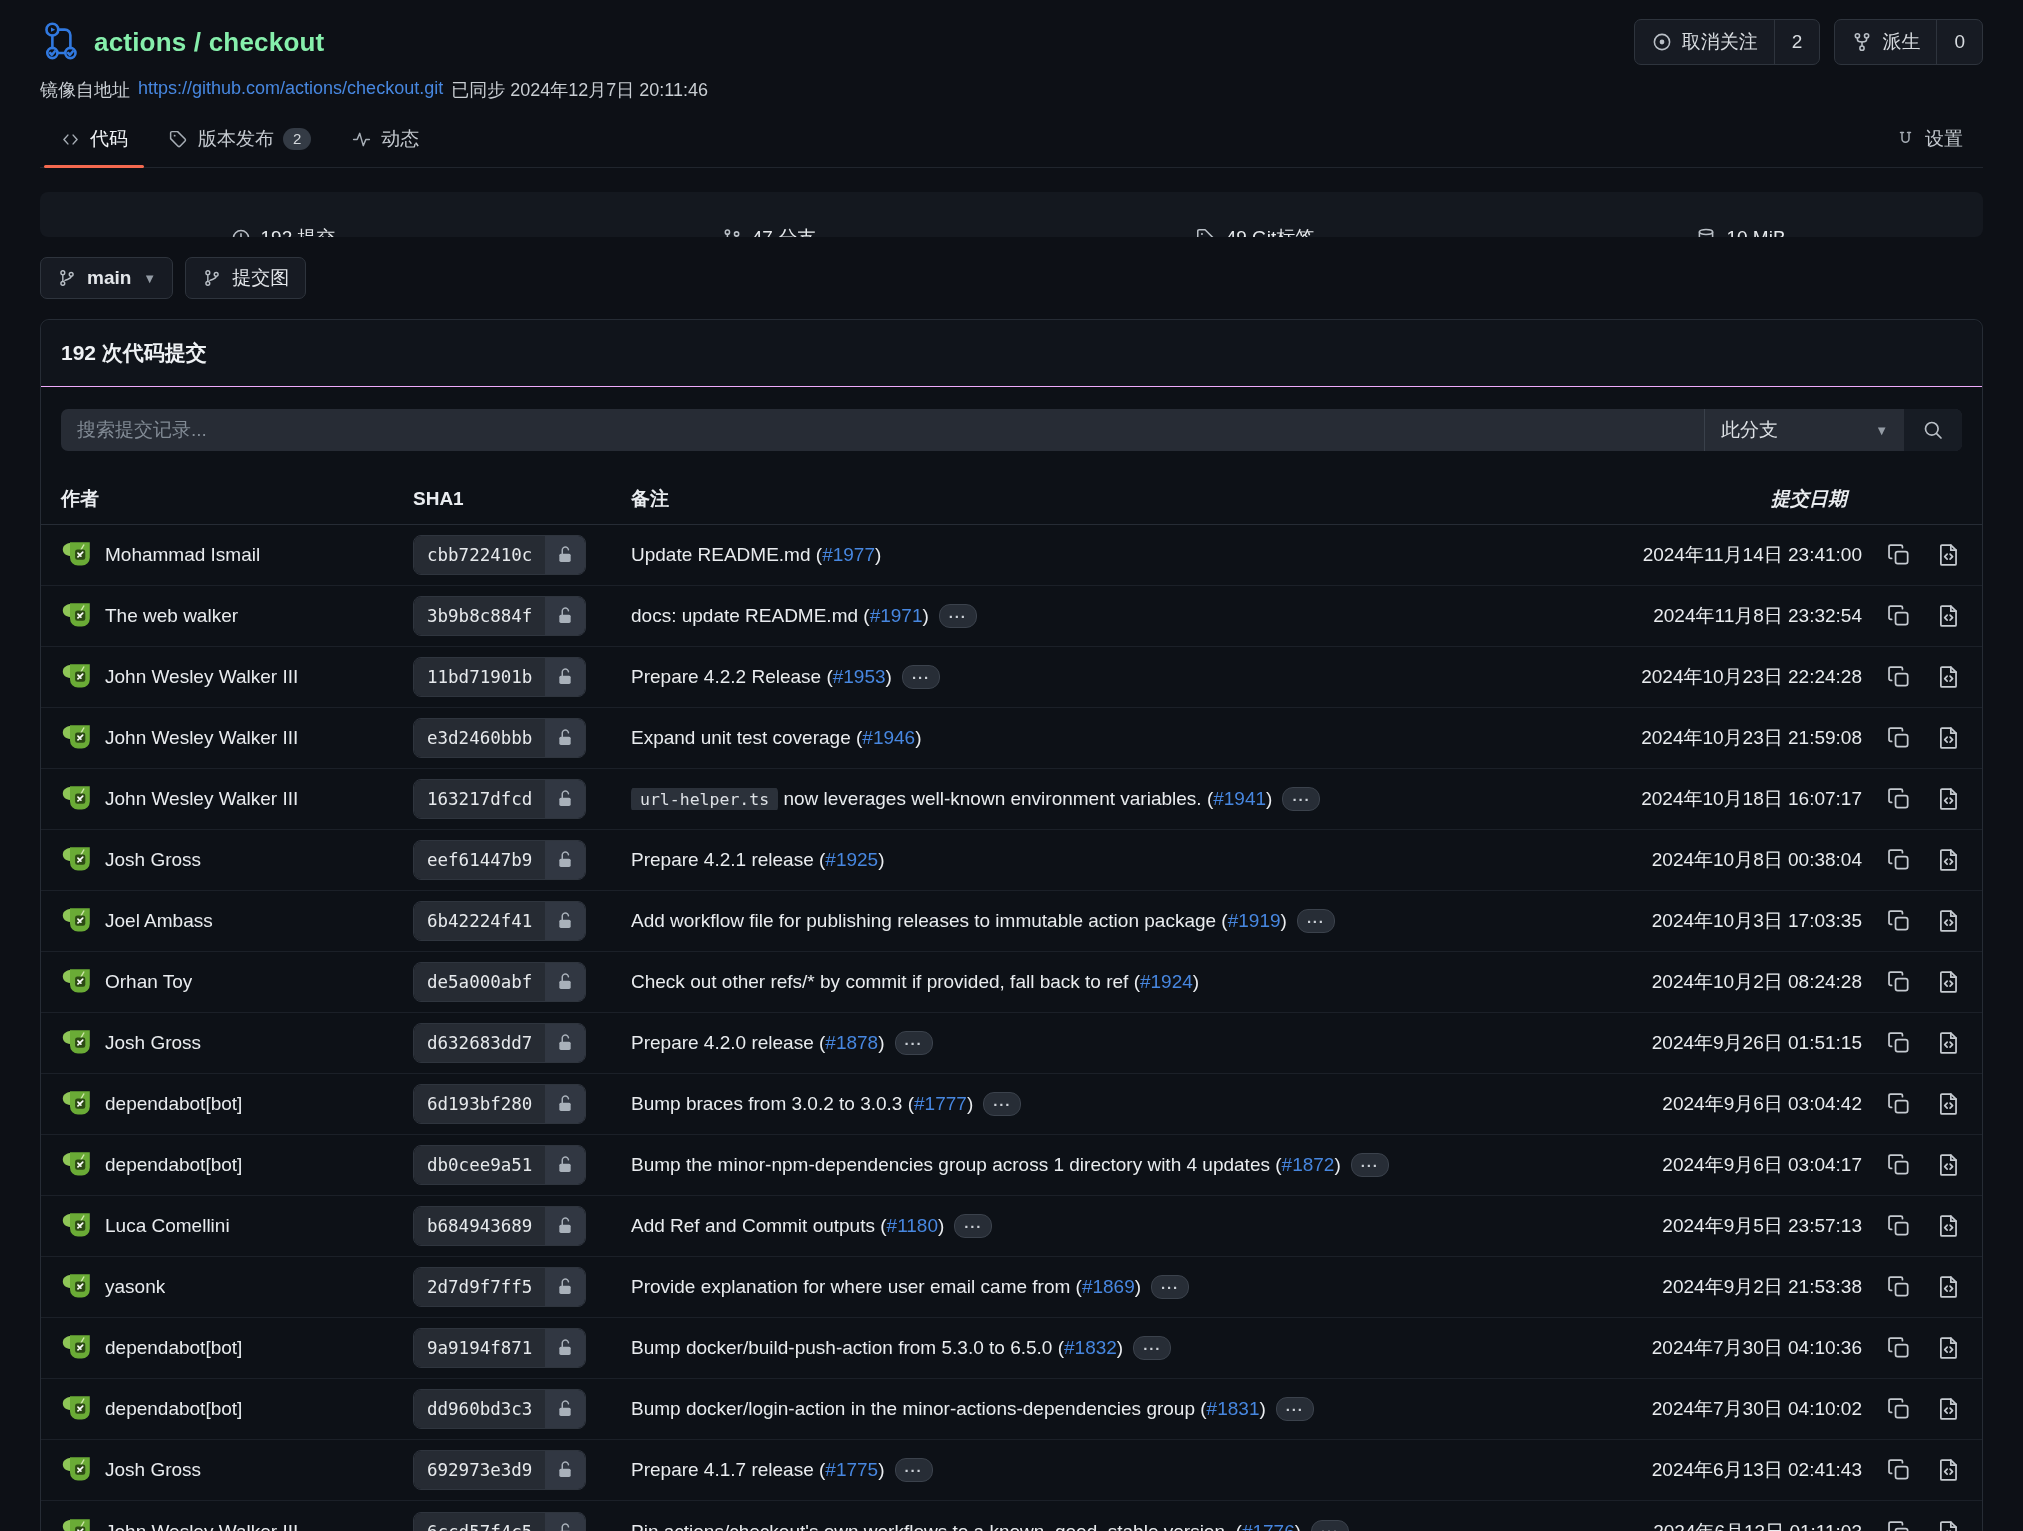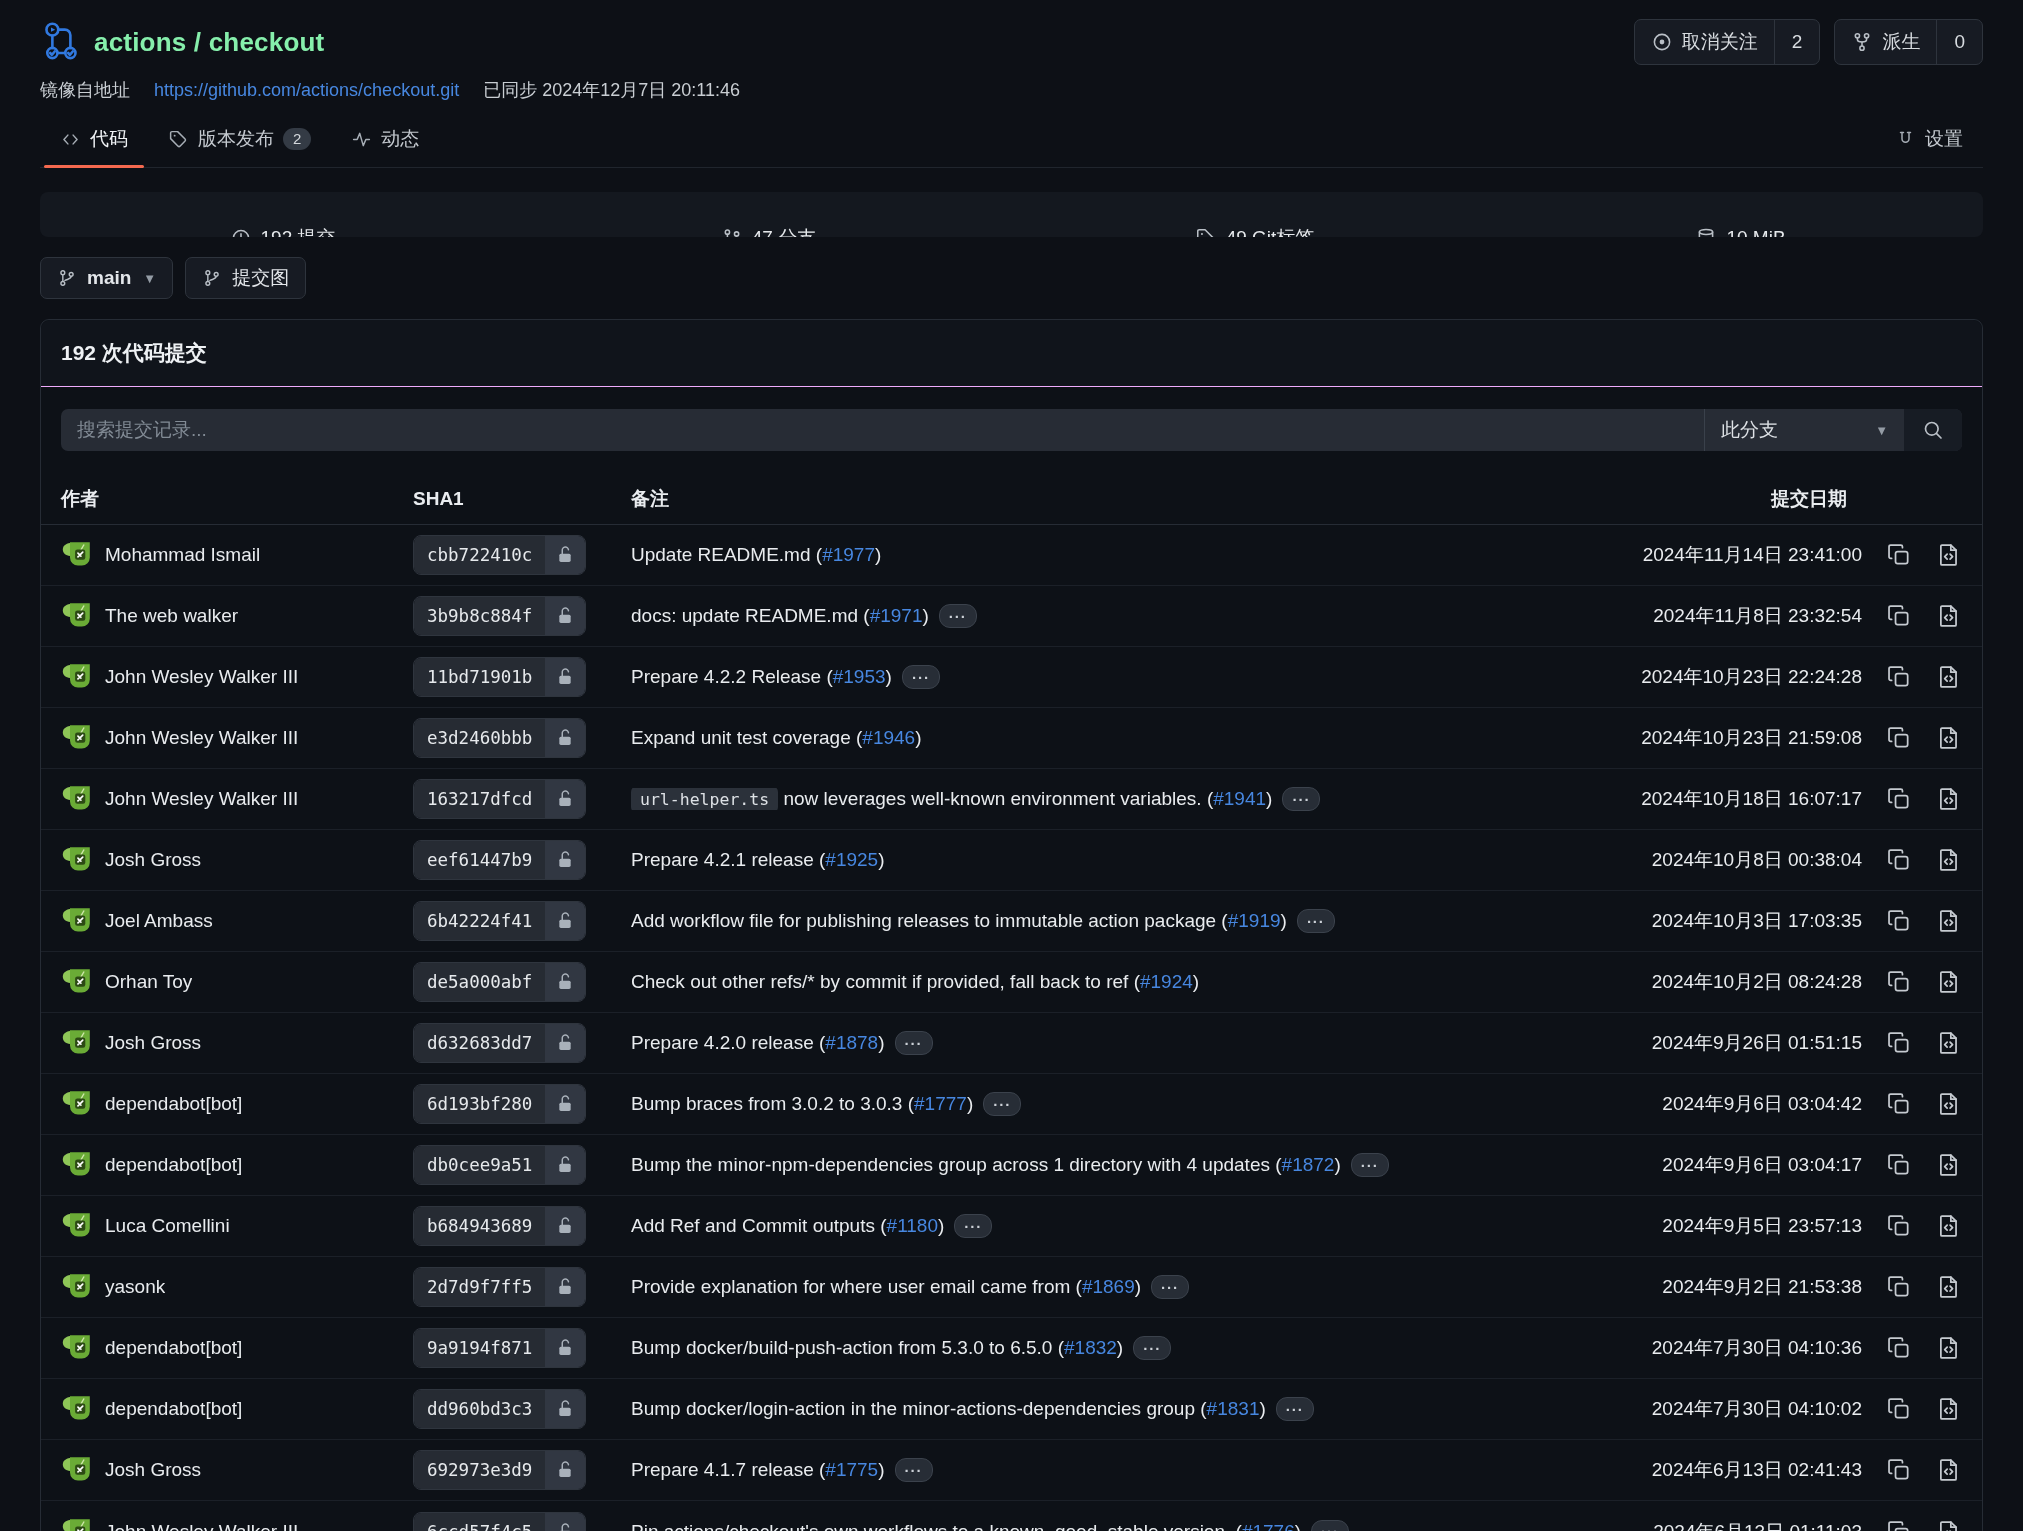--- a/index.html
+++ b/index.html
@@ -18,21 +18,21 @@
   .header-actions { margin-left:auto; display:flex; gap:14px; }
   .btn-group { display:flex; align-items:stretch; height:46px; background:#171b23;
     border:1px solid #2e343d; border-radius:7px; overflow:hidden; cursor:pointer; }
   .btn-main { display:flex; align-items:center; gap:9px; padding:0 16px; font-size:19px; color:#d8dce0; }
   .btn-count { display:flex; align-items:center; padding:0 17px; font-size:19px; color:#d8dce0;
     border-left:1px solid #2e343d; }
   .ic { display:inline-flex; }
   .ic svg { stroke:#b9bfc6; fill:none; stroke-width:1.7; stroke-linecap:round; stroke-linejoin:round; }
 
   
-  .mirror-row { margin-top:10px; font-size:18px; color:#c9ced3; display:flex; gap:24px; align-items:center; }
+  .mirror-row { margin-top:10px; font-size:18px; color:#c9ced3; display:flex; gap:8px; }
   a.link { color:#4787e0; text-decoration:none; }
 
   
   .tabs { margin-top:12px; display:flex; align-items:flex-end; border-bottom:1px solid #20252d; }
   .tab { display:flex; align-items:center; gap:9px; padding:12px 20px 15px 20px; font-size:19px;
     color:#c4c9cf; cursor:pointer; position:relative; }
   .tab.active { color:#eef1f4; }
   .tab.active::after { content:""; position:absolute; left:4px; right:4px; bottom:-1px; height:3px;
     background:#f4694f; border-radius:2px; }
   .tab .ic svg { stroke:#a6adb5; }
@@ -66,21 +66,21 @@
     color:#e1e4e8; font-size:19px; font-family:inherit; }
   .search-input::placeholder { color:#828b95; }
   .scope-select { width:200px; display:flex; align-items:center; justify-content:space-between;
     padding:0 16px; border-left:1px solid #3a414b; color:#dee2e6; font-size:19px; cursor:pointer; }
   .search-btn { width:58px; background:#171c24; border:none; display:flex; align-items:center;
     justify-content:center; cursor:pointer; }
 
   
   .grid-cols { display:grid; grid-template-columns:352px 218px 1fr 430px; align-items:center; padding:0 20px; }
   .thead { height:52px; font-size:19px; font-weight:700; color:#e9ecef; border-bottom:1px solid #262c35; }
-  .th-date { text-align:right; padding-right:115px; }
+  .th-date { text-align:right; padding-right:115px;font-style:italic; }
   .c-row { height:61px; border-bottom:1px solid #1b2028; }
   .c-row:last-child { border-bottom:none; }
   .author-wrap { display:flex; align-items:center; gap:8px; overflow:hidden; }
   .avatar { width:36px; height:36px; flex:0 0 auto; display:inline-flex; }
   .author-name { font-size:19px; color:#e9ecef; text-decoration:none; white-space:nowrap;
     overflow:hidden; text-overflow:ellipsis; }
 
   .sha-badge { display:inline-flex; height:40px; border:1px solid #2f353e; border-radius:8px;
     overflow:hidden; text-decoration:none; cursor:pointer; }
   .sha-text { display:flex; align-items:center; padding:0 13px; background:#262b33;

